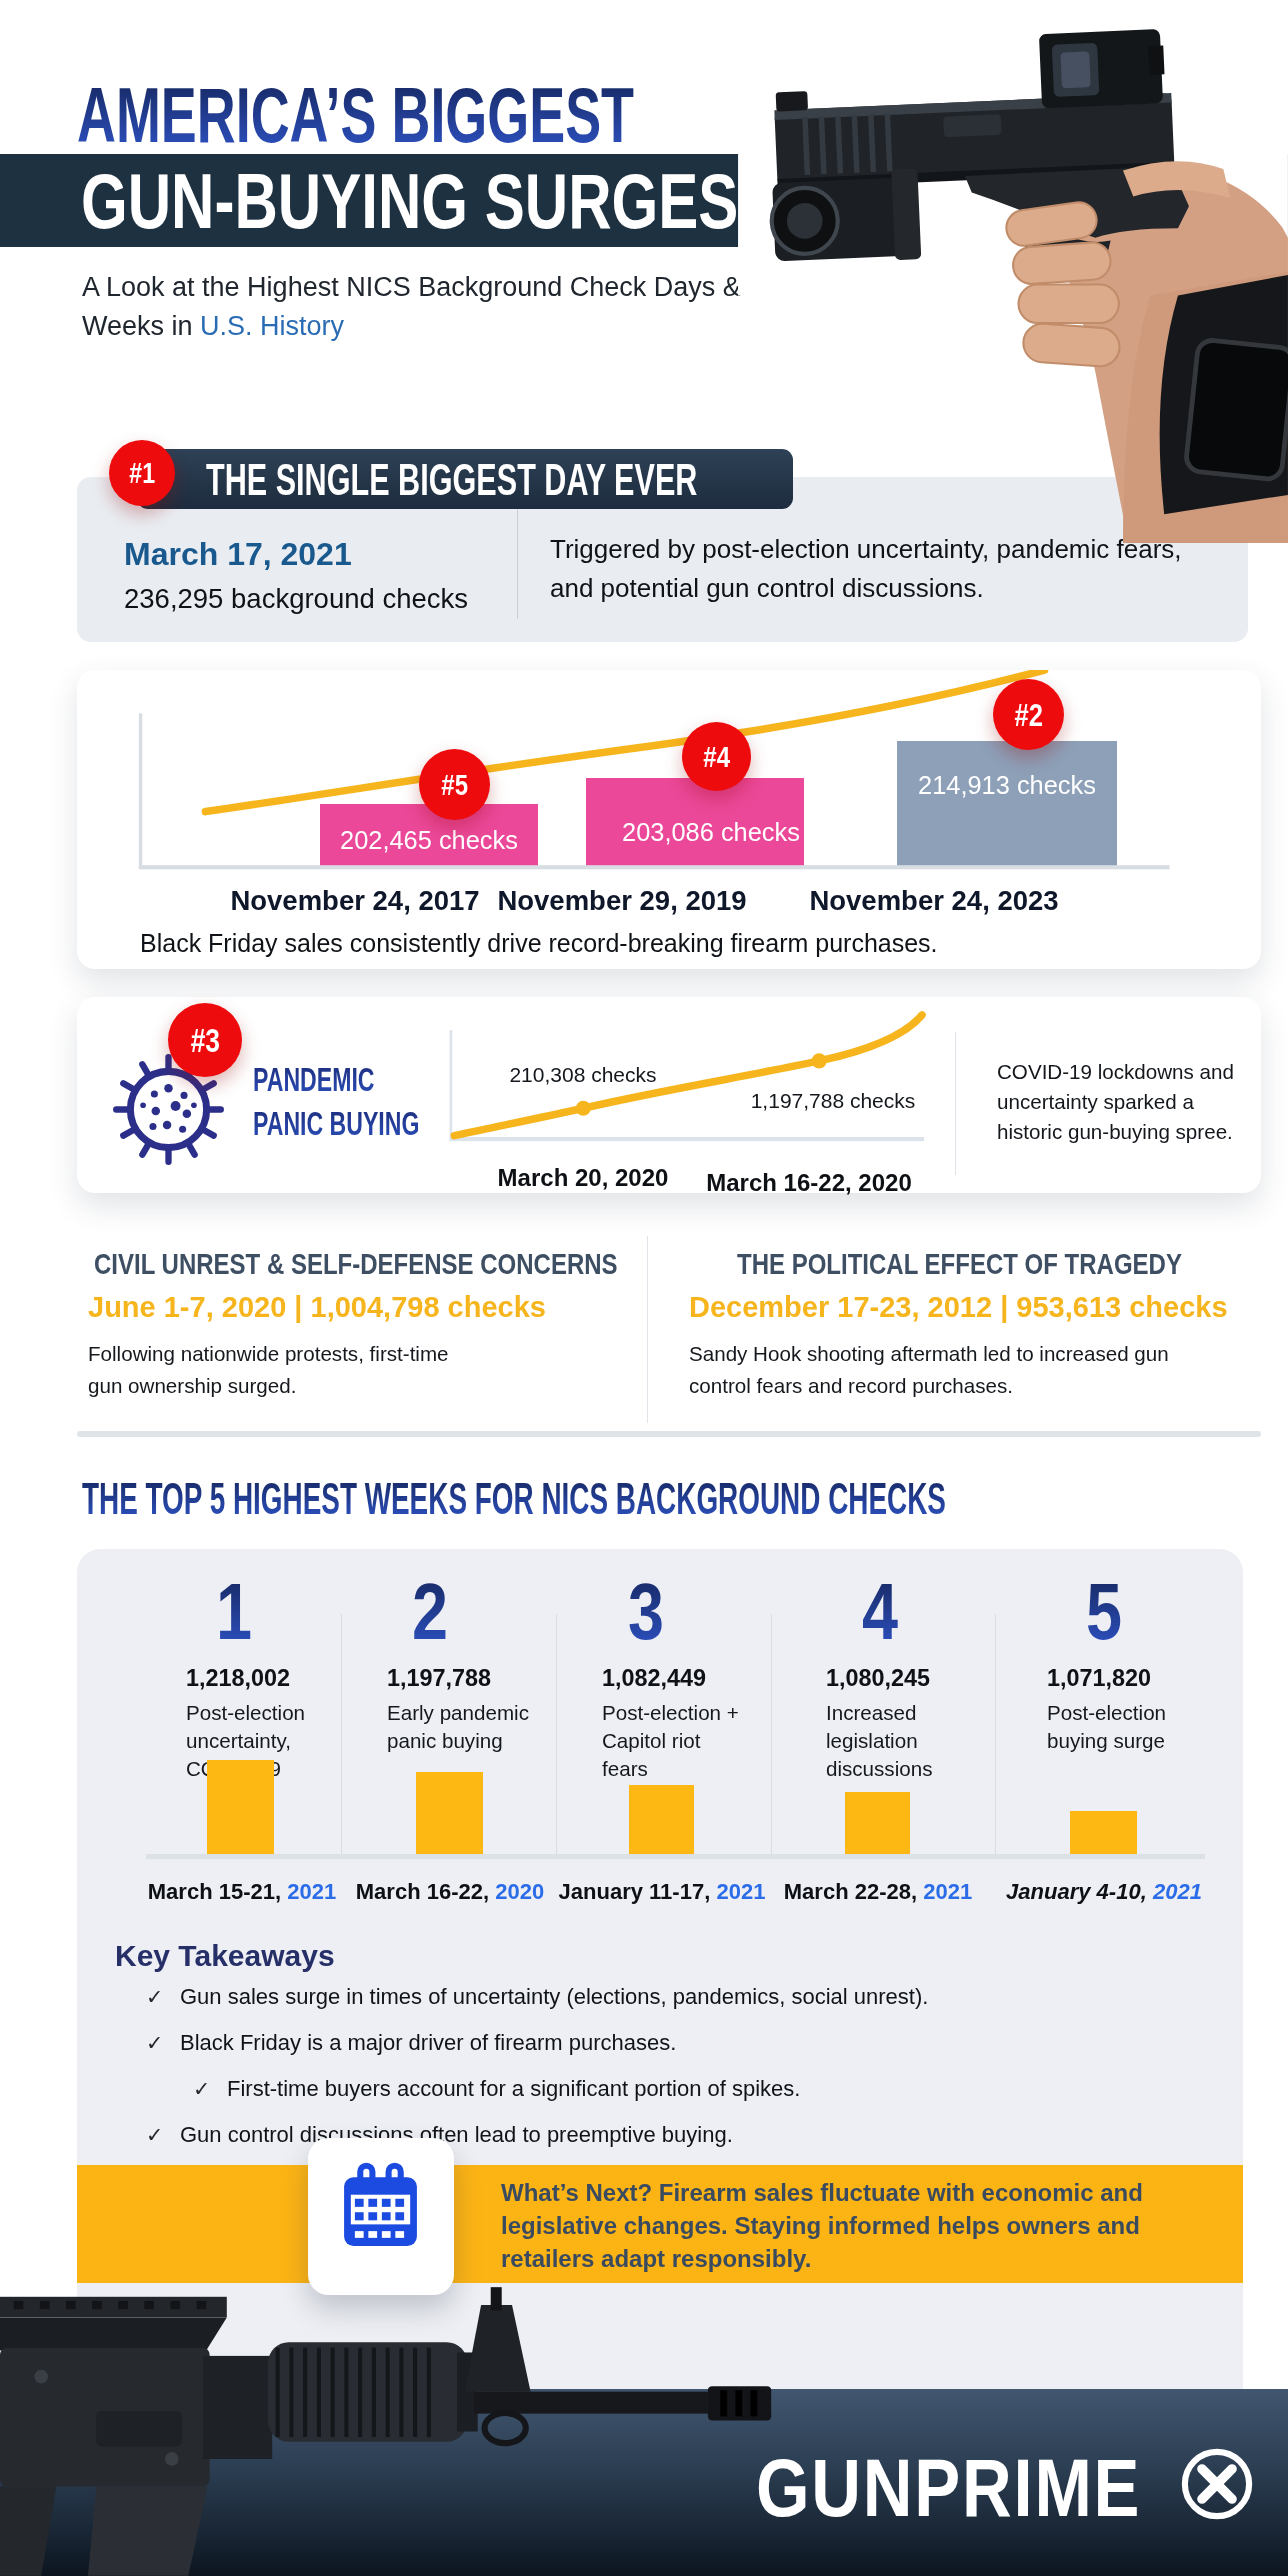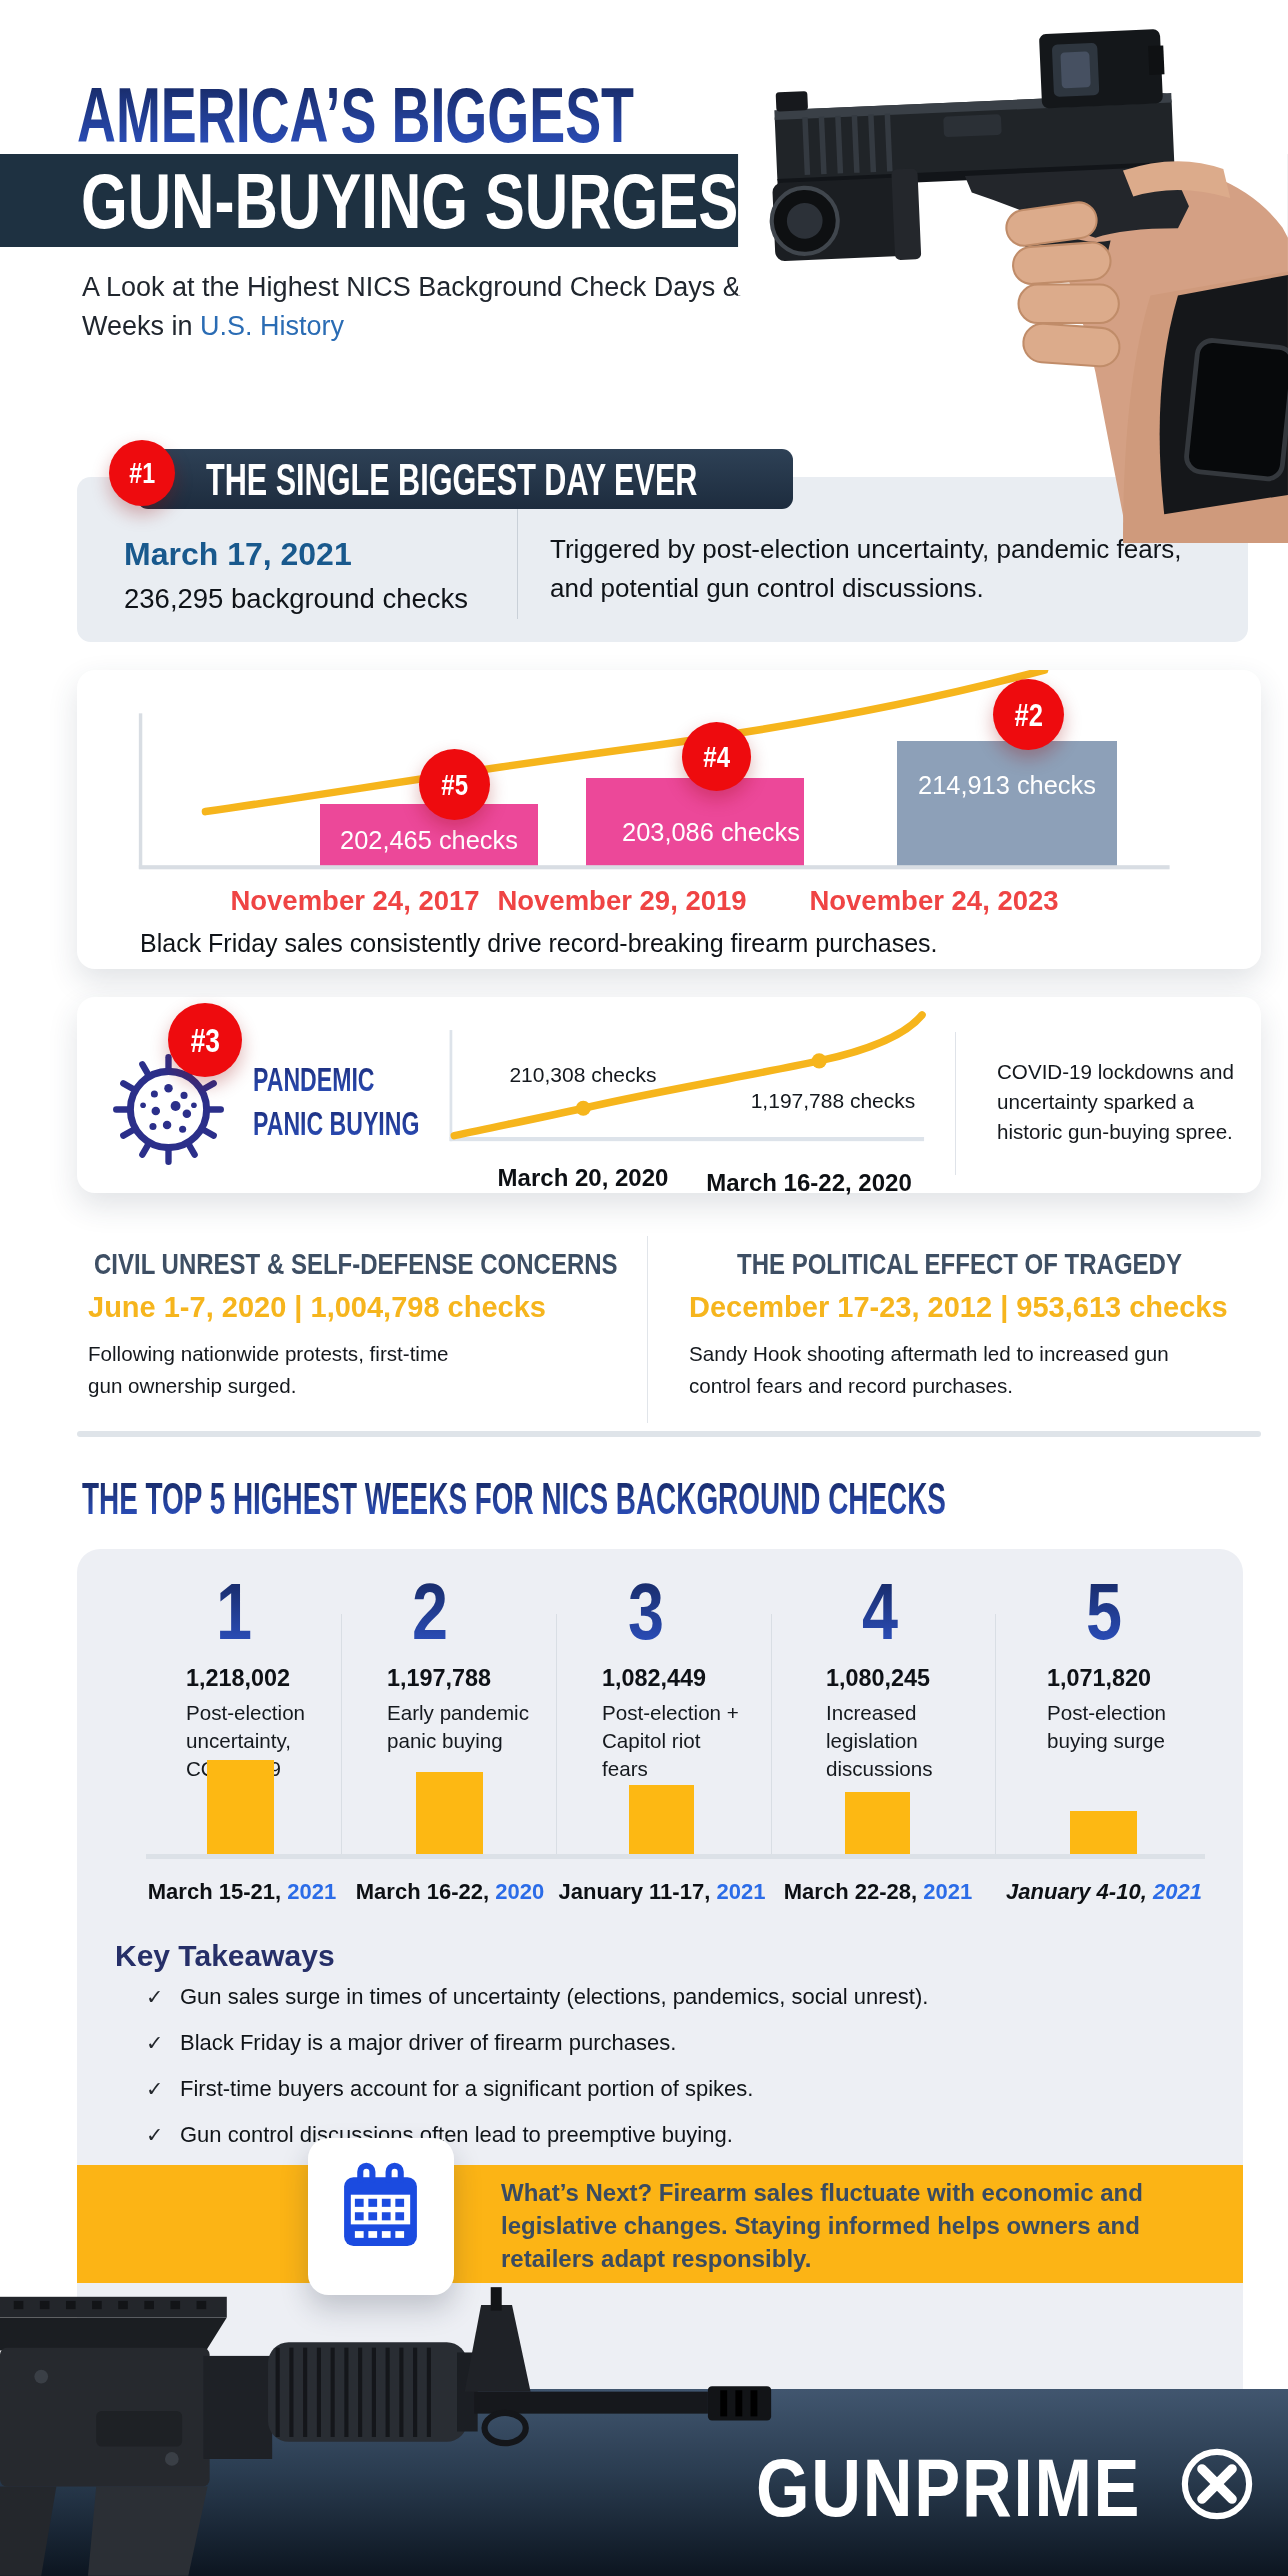--- a/index.html
+++ b/index.html
@@ -9,21 +9,21 @@
   .cond{display:inline-block;white-space:nowrap;transform-origin:left center;font-weight:bold;line-height:1;}
   .condc{display:inline-block;white-space:nowrap;transform-origin:center center;font-weight:bold;line-height:1;}
   .gtext{background:linear-gradient(180deg,#16275f 0%,#2d52c3 100%);-webkit-background-clip:text;background-clip:text;color:transparent;}
   .gtext2{background:linear-gradient(180deg,#1d2e7c 0%,#2a4db8 100%);-webkit-background-clip:text;background-clip:text;color:transparent;}
   .rbadge{background:#ee0b0e;border-radius:50%;color:#fff;display:flex;align-items:center;justify-content:center;
           box-shadow:0 8.2px 18px rgba(150,10,10,.30);z-index:6;}
   .whitecard{background:#ffffff;border-radius:18px;box-shadow:0 12.4px 30px rgba(40,55,80,.14);}
   .vdiv{background:#d5dbe2;width:1.4px;}
   .bfbar{position:absolute;background:#ec4899;}
   .bfbar .lbl{position:absolute;width:100%;text-align:center;color:#ffffff;font-size:25.4px;}
-  .bfdate{position:absolute;transform:translateX(-50%);white-space:nowrap;font-weight:bold;font-size:27.5px;color:#ef4444;}
+  .bfdate{position:absolute;transform:translateX(-50%);white-space:nowrap;font-weight:bold;font-size:27.5px;color:#0f172a;}
   .t5date{position:absolute;transform:translateX(-50%);white-space:nowrap;font-weight:bold;font-size:22px;color:#0d1014;}
   .t5date .yr{color:#2b6ce8;margin-left:6.2px;}
   .takeaway{position:absolute;left:146px;font-size:22px;color:#101418;}
   .takeaway .chk{display:inline-block;width:34px;color:#23272c;font-size:20.6px;}
   .statval{font-weight:bold;font-size:23.4px;color:#0e1116;margin-bottom:6.9px;}
   .statdesc{font-size:20.6px;line-height:28px;color:#15191e;}
 </style>
 </head>
 <body>
 
@@ -270,21 +270,21 @@
     <span>March 22-28,</span><span class="yr">2021</span></div>
   <div class="t5date" style="left:1104px;top:1879px;font-style:italic;">
     <span>January 4-10,</span><span class="yr">2021</span></div>
 
   <div class="abs" style="left:115px;top:1939px;font-size:30px;font-weight:bold;color:#262f68;">Key Takeaways</div>
 
   <div class="takeaway" style="top:1984px;">
     <span class="chk">✓</span><span>Gun sales surge in times of uncertainty (elections, pandemics, social unrest).</span></div>
   <div class="takeaway" style="top:2030px;">
     <span class="chk">✓</span><span>Black Friday is a major driver of firearm purchases.</span></div>
-  <div class="takeaway" style="top:2076px;">
+  <div class="takeaway" style="top:2076px;margin-left:47px;">
     <span class="chk">✓</span><span>First-time buyers account for a significant portion of spikes.</span></div>
   <div class="takeaway" style="top:2122px;">
     <span class="chk">✓</span><span>Gun control discussions often lead to preemptive buying.</span></div>
 
   <div class="abs" style="left:77px;top:2165px;width:1166px;height:118px;background:#fcb415;"></div>
   <div class="abs" style="left:308px;top:2138px;width:146px;height:157px;background:#ffffff;border-radius:20.6px;
               box-shadow:0 13.7px 27.5px rgba(30,40,60,.22);z-index:3;"></div>
   <svg class="abs" style="left:340px;top:2161px;width:81px;height:89px;z-index:4;" viewBox="0 0 120 132">
     <rect x="6" y="24" width="108" height="102" rx="14" fill="#1b4be0"></rect>
     <rect x="16" y="50" width="88" height="44" fill="#ffffff"></rect>

